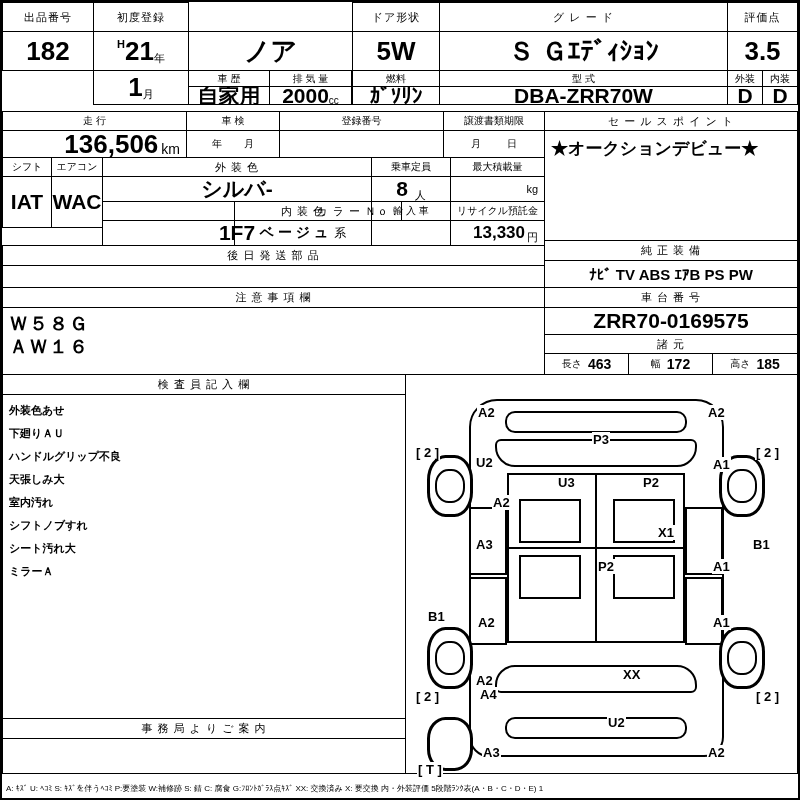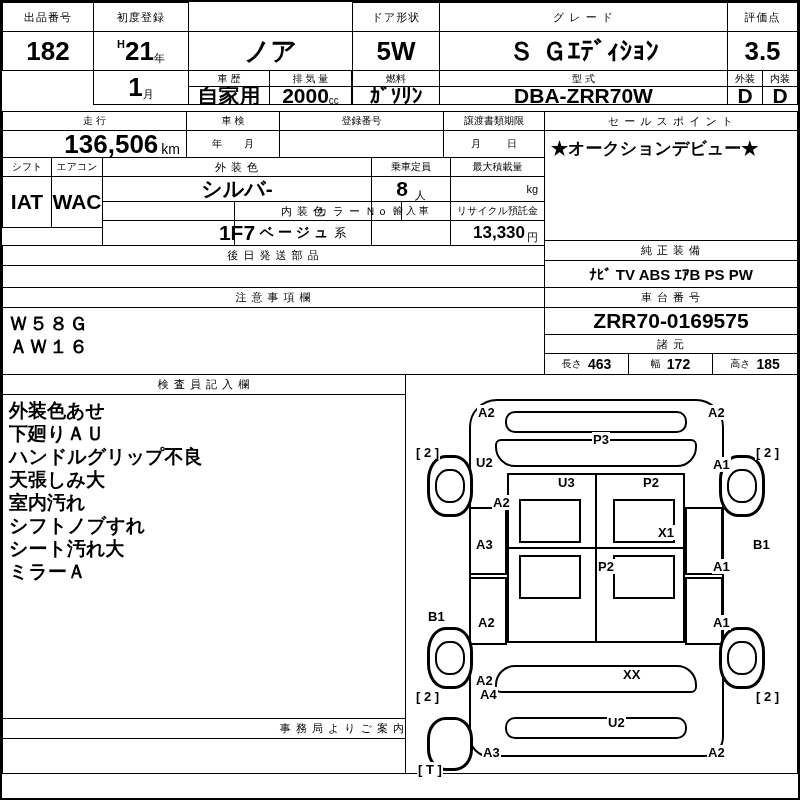--- a/index.html
+++ b/index.html
@@ -290,31 +290,31 @@
   </div>
   <div class="cell" style="left:710px;top:351px;width:86px;height:22px;">
     <span style="font-size:10px;">高さ</span>
     <span class="val-sm" style="padding-left:6px;">185</span>
   </div>
 
   <div class="cell" style="left:0;top:372px;width:404px;height:21px;">
     <span class="lbl">検 査 員 記 入 欄</span>
   </div>
   <div class="cell left" style="left:0;top:392px;width:404px;height:325px;align-items:flex-start;padding-top:4px;">
-    <span style="font-size:19px;font-weight:bold;white-space:pre;line-height:23px;">外装色あせ
+    <span style="font-size:11px;font-weight:bold;white-space:pre;line-height:23px;">外装色あせ
 下廻りＡＵ
 ハンドルグリップ不良
 天張しみ大
 室内汚れ
 シフトノブすれ
 シート汚れ大
 ミラーＡ</span>
   </div>
 
-  <div class="cell" style="left:0;top:716px;width:404px;height:21px;justify-content:flex-end;">
+  <div class="cell" style="left:0;top:716px;width:404px;height:21px;">
     <span class="lbl">事 務 局 よ り ご 案 内</span>
   </div>
   <div class="cell" style="left:0;top:736px;width:404px;height:36px;"></div>
 
   <div class="cell" style="left:403px;top:372px;width:393px;height:400px;"></div>
 
   <div id="diagram">
 
     <div class="dgbox" style="left:62px;top:22px;width:255px;height:358px;border-radius:28px 28px 20px 20px;"></div>
 
@@ -371,14 +371,15 @@
       <span class="dmark" style="left: 215px; top: 290px;">XX</span>
       <span class="dmark" style="left: 72px; top: 310px;">A4</span>
       <span class="dmark" style="left: 8px; top: 312px;">[ 2 ]</span>
       <span class="dmark" style="left: 348px; top: 312px;">[ 2 ]</span>
       <span class="dmark" style="left: 200px; top: 338px;">U2</span>
       <span class="dmark" style="left: 75px; top: 368px;">A3</span>
       <span class="dmark" style="left: 300px; top: 368px;">A2</span>
       <span class="dmark" style="left: 10px; top: 385px;">[ T ]</span>
     </div>
 
+  <div class="tiny" style="left:4px;top:781px;">A: ｷｽﾞ  U: ﾍｺﾐ  S: ｷｽﾞを伴うﾍｺﾐ  P:要塗装  W:補修跡  S: 錆  C: 腐食  G:ﾌﾛﾝﾄｶﾞﾗｽ点ｷｽﾞ  XX: 交換済み  X: 要交換   内・外装評価  5段階ﾗﾝｸ表(A・B・C・D・E)  1</div>
 
 </div>
 
 </body></html>

